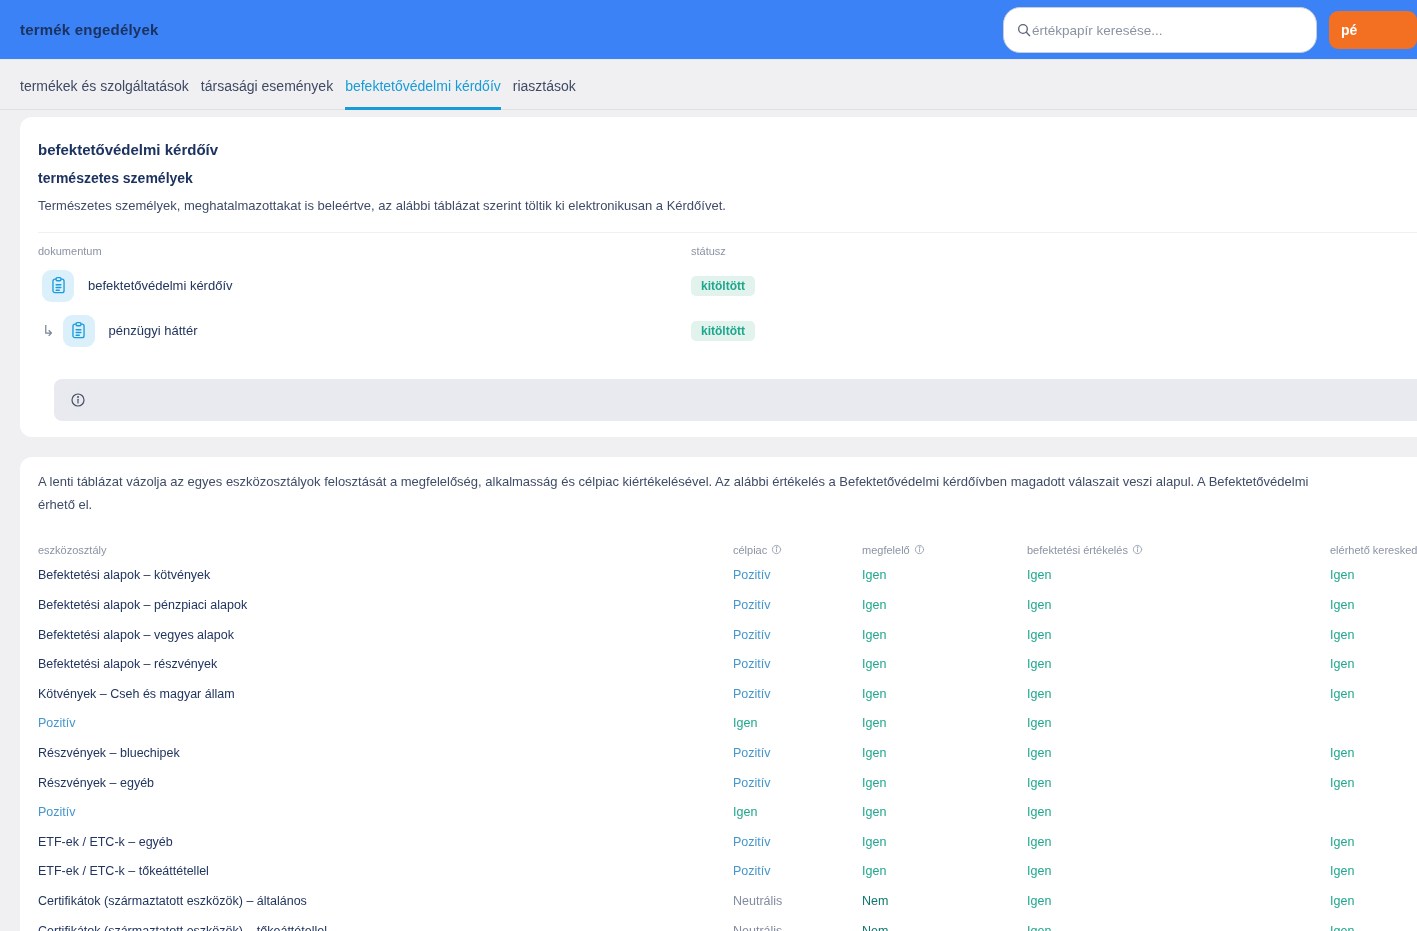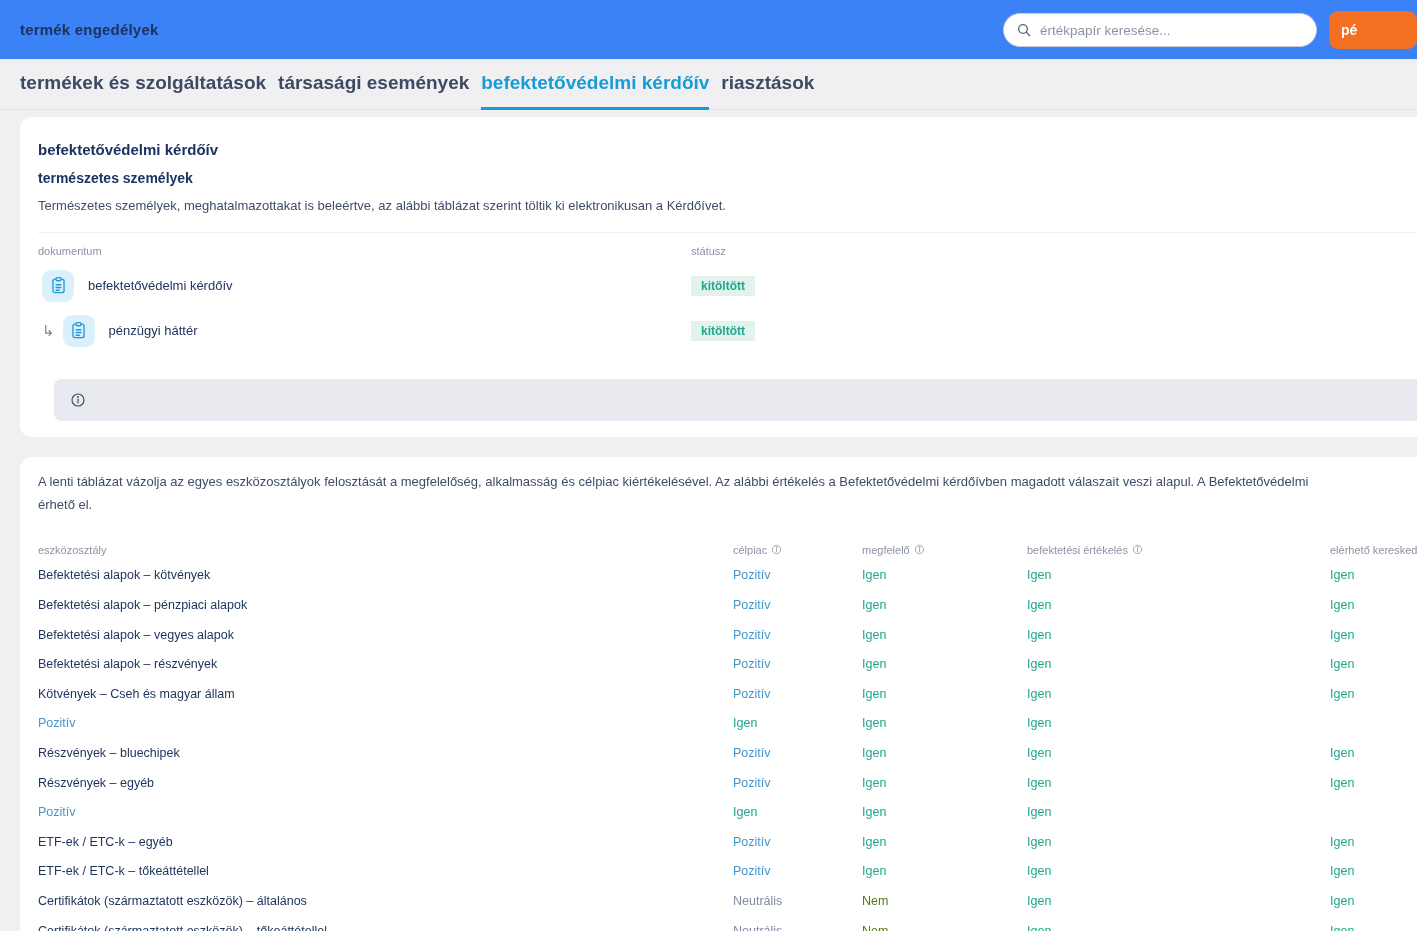--- a/index.html
+++ b/index.html
@@ -12,43 +12,43 @@
   }
 
   
   .topbar {
     height:60px; background:#3b82f6; border-bottom:1px solid #E7E8EA;
     display:flex; align-items:center; padding:0 8px 0 20px; position:relative;
   }
   .page-title { font-size:15px; font-weight:bold; color:#1C3260; letter-spacing:.2px; }
   .topbar-right { position:absolute; right:0; top:0; height:60px; display:flex; align-items:center; }
   .search-box {
-    width:314px; height:34px; border:1px solid #C7CDD8; border-radius:17px;
-    display:flex; align-items:center; padding:0 12px; background:#fff; gap:8px;
+    width:314px; height:46px; border:1px solid #C7CDD8; border-radius:17px;
+    display:flex; align-items:center; padding:0 12px; background:#fff; gap:0;
   }
   .search-box input {
     border:none; outline:none; font-size:13.5px; color:#39465F; width:100%;
     font-family:"Liberation Sans", sans-serif; background:transparent;
   }
   .search-box input::placeholder { color:#8B93A3; }
   .orange-btn {
     margin-left:12px; height:38px; width:88px; border:none; border-radius:9px;
     background:#F36F21; color:#fff; font-size:14px; font-weight:bold;
     font-family:"Liberation Sans", sans-serif; cursor:pointer;
     display:flex; align-items:center; padding-left:12px;
   }
 
   
   .tabs {
     height:50px; display:flex; align-items:flex-end; gap:12px;
     padding:0 20px; border-bottom:1px solid #DEE0E4;
   }
   .tab {
-    font-size:19px; color:#3E4A63; padding:0 0 13px 0; cursor:pointer;
-    border-bottom:3px solid transparent; margin-bottom:-1px; white-space:nowrap;font-weight:bold;
+    font-size:14px; color:#3E4A63; padding:0 0 13px 0; cursor:pointer;
+    border-bottom:3px solid transparent; margin-bottom:-1px; white-space:nowrap;
   }
   .tab.active { color:#189BD7; border-bottom-color:#189BD7; }
 
   
   .card {
     background:#FFFFFF; border-radius:12px; width:1540px;
     margin-left:20px;
   }
   .card1 { margin-top:7px; padding:24px 0 16px 18px; }
   .card2 { margin-top:20px; padding:14px 0 20px 18px; height:520px; }
@@ -65,42 +65,42 @@
   .doc-left { display:flex; align-items:center; gap:14px; padding-left:4px; }
   .child-arrow { color:#7D8799; font-size:15px; margin-right:-6px; }
   .doc-icon {
     width:32px; height:32px; border-radius:9px; background:#DCF0FB;
     display:flex; align-items:center; justify-content:center; flex:0 0 32px;
   }
   .doc-label { font-size:13px; color:#21355F; }
   .badge {
     display:inline-block; justify-self:start;
     background:#E2F3ED; color:#1FA78D; font-size:12px; font-weight:600;
-    padding:3px 10px; border-radius:0;
+    padding:3px 10px; border-radius:5px;
   }
 
   
   .info-banner {
     margin:26px 0 0 16px; width:calc(100% - 16px); background:#E9EAEF;
     border-radius:8px; padding:13px 16px; display:flex; align-items:center; gap:10px;
   }
   .info-banner .txt { font-size:12.5px; color:#454F66; white-space:nowrap; }
 
   
   .assess-desc { font-size:13px; color:#3F4C68; line-height:1.75; }
   .assess-desc .l1 { white-space:nowrap; }
   .grid5 { display:grid; grid-template-columns:695px 129px 165px 303px 230px; align-items:center; }
   .assess-head { margin-top:22px; font-size:11px; color:#8B93A3; height:22px; }
   .assess-head .hcell { display:flex; align-items:center; gap:4px; white-space:nowrap; }
   .assess-row { height:29.6px; font-size:12.5px; }
   .asset-name { color:#21355F; white-space:nowrap; }
   .c-pos { color:#4596CC; }
   .c-neu { color:#828CA0; }
   .c-yes { color:#1FA78D; }
-  .c-no  { color:#4d7c0f; }
+  .c-no  { color:#0f766e; }
 </style>
 </head>
 <body>
 
 <div class="topbar">
   <div class="page-title">termék engedélyek</div>
   <div class="topbar-right">
     <div class="search-box">
       <span style="display:flex">
         <svg width="16" height="16" viewBox="0 0 24 24" fill="none" stroke="#59637A" stroke-width="2" stroke-linecap="round">

